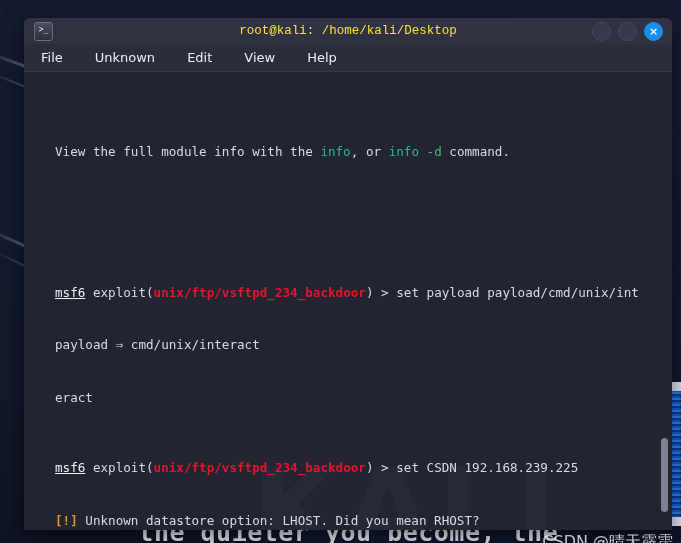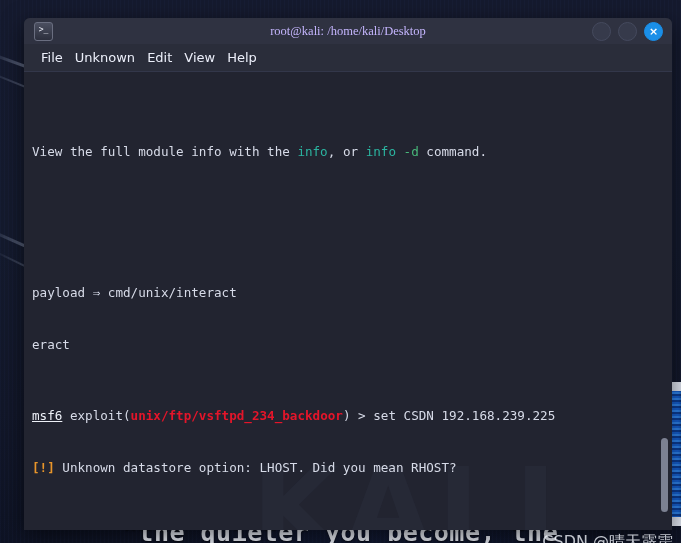--- a/index.html
+++ b/index.html
@@ -124,23 +124,23 @@
     color: #e6e9f2;
     font-family: "DejaVu Sans Mono","Liberation Mono",monospace;
     font-size: 8px;
     line-height: 1;
     transform: translateY(-1px);
   }
   .title-text {
     position: absolute;
     left: 0; right: 0;
     text-align: center;
-    font-family: Liberation Serif, serif;
+    font-family: Liberation Mono, monospace;
     font-size: 12.5px;
-    color: #c4b5fd;
+    color: #fde047;
     pointer-events: none;
   }
   .win-buttons {
     margin-left: auto;
     display: flex;
     align-items: center;
     gap: 7px;
     padding-right: 3px;
     z-index: 2;
   }
@@ -161,21 +161,21 @@
     line-height: 1;
   }
 
   
   .menubar {
     height: 27px;
     flex: 0 0 27px;
     background: #2a2d3a;
     display: flex;
     align-items: center;
-    gap: 12px;
+    gap: 32px;
     padding-left: 17px;
     border-bottom: 1px solid #33374a;
   }
   .menu-item {
     font-family: "DejaVu Sans","Liberation Sans",sans-serif;
     font-size: 13px;
     color: #eceffa;
     cursor: default;
   }
 
@@ -202,21 +202,21 @@
   .term-text {
     position: relative;
     padding: 18px 0 0 8px;
     font-family: "DejaVu Sans Mono","Liberation Mono",monospace;
     font-size: 12.6px;
     line-height: 17.6px;
     color: #d7dbe8;
     white-space: pre;
     z-index: 1;
   }
-  .ln { min-height: 17.6px; }
+  .ln { min-height: 17.6px; margin-left: 23px; }
   .c-prompt   { color: #eef1f8; text-decoration: underline; }
   .c-module   { color: #e4152a; font-weight: bold; }
   .c-cyan     { color: #2bb4a0; }
   .c-green    { color: #48b87a; }
   .c-warn     { color: #e8952a; font-weight: bold; }
   .c-plain    { color: #d7dbe8; }
 
   
   .term-scrollbar {
     position: absolute;
@@ -288,20 +288,21 @@
 
   <div class="term-body">
     <div class="kali-mark">KALI</div>
 
     <div class="term-text">
 
       <div class="ln"><span class="c-plain">View the full module info with the </span><span class="c-cyan">info</span><span class="c-plain">, or </span><span class="c-cyan">info</span><span class="c-plain"> </span><span class="c-green">-d</span><span class="c-plain"> command.</span></div>
 
       <div class="ln"> </div>
 
+      <div class="ln"><span class="c-prompt">msf6</span><span class="c-plain"> exploit(</span><span class="c-module">unix/ftp/vsftpd_234_backdoor</span><span class="c-plain">) &gt; </span><span class="c-plain">set payload payload/cmd/unix/int</span></div>
       <div class="ln"><span class="c-plain">payload ⇒ cmd/unix/interact</span></div>
       <div class="ln"><span class="c-plain">eract</span></div>
 
       <div class="ln"><span class="c-prompt">msf6</span><span class="c-plain"> exploit(</span><span class="c-module">unix/ftp/vsftpd_234_backdoor</span><span class="c-plain">) &gt; </span><span class="c-plain">set CSDN 192.168.239.225</span></div>
       <div class="ln"><span class="c-warn">[!]</span><span class="c-plain"> Unknown datastore option: LHOST. Did you mean RHOST?</span></div>
       
 
       
       
 

